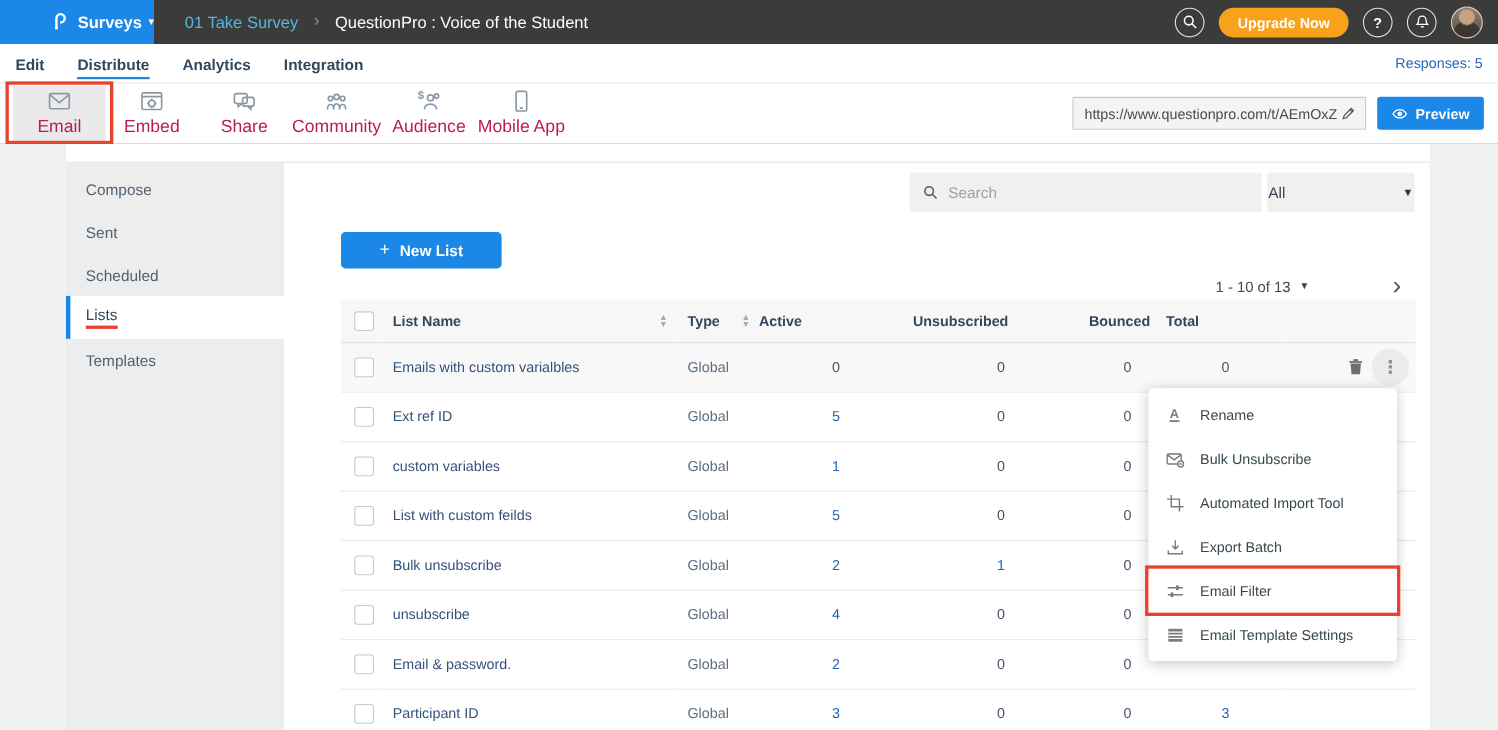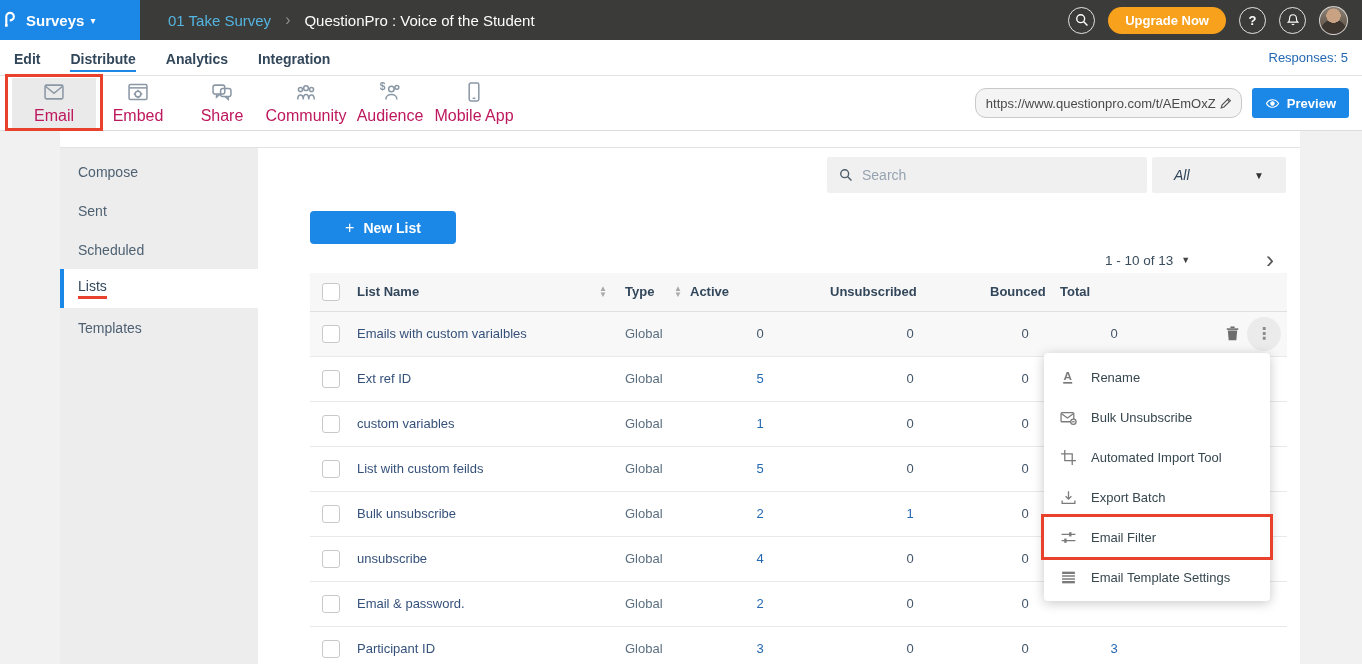--- a/index.html
+++ b/index.html
@@ -2,21 +2,21 @@
 <html><head>
 <meta charset="utf-8">
 <style>
   * { margin:0; padding:0; box-sizing:border-box; }
   html,body { width:1362px; }
   body { font-family:"Liberation Sans","DejaVu Sans",sans-serif; background:#fff; }
   .screen { position:relative; width:1362px; height:664px; overflow:hidden; background:#fff; }
 
   
   .topbar { position:absolute; left:0; top:0; width:1362px; height:40px; background:#3b3b3a; display:flex; align-items:center; }
-  .brand { width:140px; height:40px; background:#1b87e6; display:flex; align-items:center; justify-content:flex-start; gap:8px; color:#fff; font-size:15px; font-weight:bold; cursor:pointer; }
+  .brand { width:140px; height:40px; background:#1b87e6; display:flex; align-items:center; justify-content:flex-end; gap:8px; color:#fff; font-size:15px; font-weight:bold; cursor:pointer; }
   .brand .logo { display:flex; }
   .brand .caret { font-size:10px; margin-left:-2px; }
   .crumbs { display:flex; align-items:center; gap:14px; margin-left:28px; font-size:15px; }
   .crumb-survey { color:#54b5e0; cursor:pointer; }
   .crumb-sep { color:#8f8f8f; font-size:16px; }
   .crumb-title { color:#fdfdfd; }
   .topbar-right { margin-left:auto; display:flex; align-items:center; gap:13px; padding-right:14px; }
   .tb-circle { width:27px; height:27px; border-radius:50%; border:1.5px solid rgba(255,255,255,.85); display:flex; align-items:center; justify-content:center; color:#fff; font-size:13px; font-weight:bold; cursor:pointer; }
   .upgrade { height:27px; padding:0 17px; border:none; border-radius:14px; background:#f7a11d; color:#fff; font-size:13px; font-weight:bold; font-family:inherit; cursor:pointer; }
   .avatar { width:29px; height:29px; border-radius:50%; border:1.5px solid rgba(255,255,255,.7); cursor:pointer;
@@ -33,41 +33,41 @@
 
   
   .toolbar { position:absolute; left:0; top:76px; width:1362px; height:55px; background:#fff; border-bottom:1px solid #dcdcdc; display:flex; align-items:center; }
   .tool-tabs { display:flex; margin-left:12px; }
   .tool-tab { width:84px; height:50px; display:flex; flex-direction:column; align-items:center; justify-content:center; gap:4px; cursor:pointer; position:relative; }
   .tool-tab .tool-icon { color:#8a97a5; display:flex; }
   .tool-tab .tool-label { font-size:16px; color:#be185d; }
   .tool-tab.active { background:#eaeaea; }
   .tool-tab.active::after { content:""; position:absolute; inset:-4px -7px -3px -7px; border:3px solid #e8412c; pointer-events:none; }
   .toolbar-right { margin-left:auto; display:flex; align-items:center; gap:10px; padding-right:13px; }
-  .url-box { width:267px; height:30px; background:#f4f4f4; border:1px solid #c9c9c9; border-radius:11px; display:flex; align-items:center; padding:0 8px 0 10px; }
+  .url-box { width:267px; height:30px; background:#f4f4f4; border:1px solid #c9c9c9; border-radius:1px; display:flex; align-items:center; padding:0 8px 0 10px; }
   .url-box input { flex:1; min-width:0; border:none; background:transparent; font-family:inherit; font-size:13px; color:#4a4a4a; outline:none; }
   .pencil { color:#555; display:flex; cursor:pointer; }
   .preview-btn { height:30px; padding:0 13px; background:#1b87e6; border:none; border-radius:3px; color:#fff; font-size:13px; font-weight:bold; font-family:inherit; display:flex; align-items:center; gap:7px; cursor:pointer; }
 
   
   .body { position:absolute; left:0; top:131px; width:1362px; height:533px; background:#f1f1f2; }
   .panel { position:absolute; left:60px; right:62px; top:0; bottom:0; background:#fff; }
   .content-row { margin-top:16px; height:calc(100% - 16px); display:flex; border-top:1px solid #e2e2e2;gap:17px; }
   .sidebar { width:198px; background:#ededee; padding-top:4px; }
   .side-item { height:39px; display:flex; align-items:center; padding-left:18px; font-size:14px; color:#4e6171; cursor:pointer; }
   .side-item.active { background:#fff; border-left:4px solid #1b87e6; padding-left:14px; color:#33475b; }
   .side-item.active .side-label { border-bottom:3px solid #e8412c; padding-bottom:2px; }
 
   .main { flex:1; position:relative; background:#fff; }
 
   .search-box { position:absolute; left:552px; top:9px; width:320px; height:36px; background:#f0f0f1; border-radius:2px; display:flex; align-items:center; gap:9px; padding:0 12px; }
   .search-box .mag { color:#4d5b68; display:flex; }
   .search-box input { flex:1; border:none; background:transparent; font-family:inherit; font-size:14px; color:#33475b; outline:none; }
   .search-box input::placeholder { color:#97a3b0; }
-  .filter-dd { position:absolute; left:877px; top:9px; width:134px; height:36px; background:#f0f0f1; border-radius:2px; display:flex; align-items:center; justify-content:space-between; padding:0 22px; font-size:14px; color:#33475b; cursor:pointer;font-style:italic; }
+  .filter-dd { position:absolute; left:877px; top:9px; width:134px; height:36px; background:#f0f0f1; border-radius:2px; display:flex; align-items:center; justify-content:space-between; padding:0 1px; font-size:14px; color:#33475b; cursor:pointer; }
   .dd-caret { font-size:10px; color:#333; }
 
   .new-list { position:absolute; left:35px; top:63px; width:146px; height:33px; background:#1b87e6; border:none; border-radius:4px; color:#fff; font-family:inherit; font-size:14px; font-weight:bold; display:flex; align-items:center; justify-content:center; gap:9px; cursor:pointer; }
   .new-list .plus { font-size:16px; font-weight:normal; }
 
   .pagination { position:absolute; left:830px; top:97px; width:181px; height:30px; display:flex; align-items:center; }
   .page-range { display:flex; align-items:center; gap:8px; font-size:13.5px; color:#3a4b5c; cursor:pointer; }
   .pg-caret { font-size:9px; color:#444; }
   .page-next { margin-left:auto; padding-right:12px; font-size:24px; color:#555; line-height:20px; cursor:pointer; }
 

